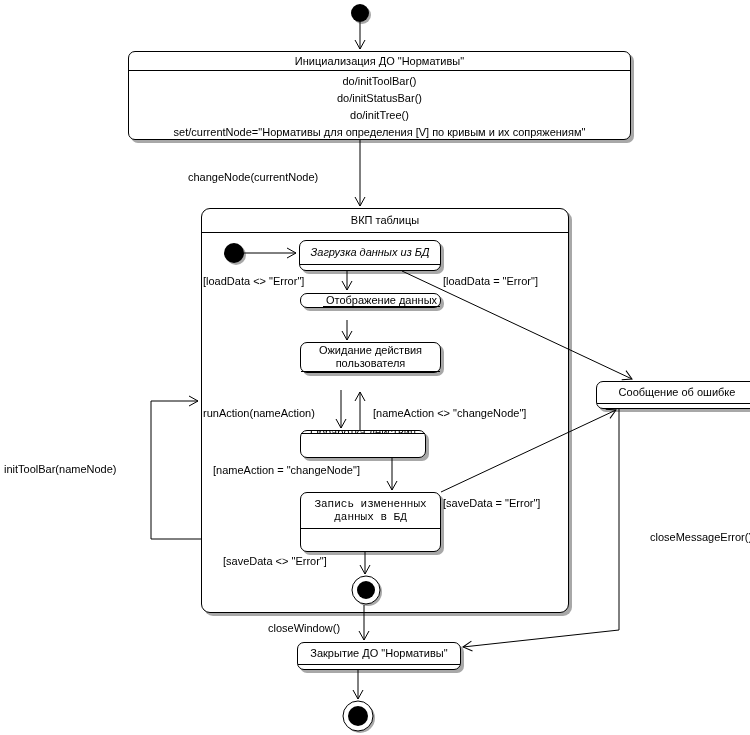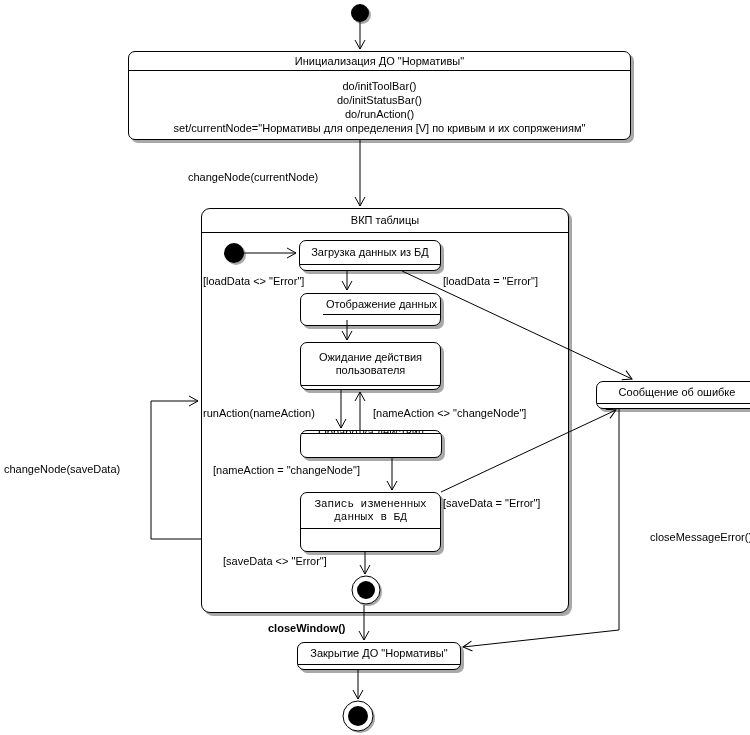--- a/index.html
+++ b/index.html
@@ -3,64 +3,64 @@
 <meta charset="utf-8">
 <style>
   html,body{margin:0;padding:0;background:#fff;}
   .canvas{position:relative;width:750px;height:735px;background:#ffffff;
           font-family:"Liberation Sans", sans-serif;font-size:11px;color:#000;overflow:hidden;}
   .state{position:absolute;background:#fff;border:1px solid #000;border-radius:7px;
          box-shadow:3px 3px 0 #a8a8a8;box-sizing:border-box;display:flex;flex-direction:column;}
   .state .sname{display:flex;align-items:center;justify-content:center;border-bottom:1px solid #000;
                 white-space:pre-line;text-align:center;line-height:13px;overflow:hidden;}
   .state .scomp{flex:1;}
-  .state.init .sbody{flex:1;display:flex;flex-direction:column;justify-content:center;padding-top:3px;}
+  .state.init .sbody{flex:1;display:flex;flex-direction:column;justify-content:space-between;padding-top:3px;}
   .state.init .aline{text-align:center;line-height:14px;white-space:nowrap;}
   .composite{border-radius:9px;gap:44px;}
   .lbl{position:absolute;white-space:nowrap;line-height:14px;}
   .svg-layer{position:absolute;left:0;top:0;pointer-events:none;}
   .cn{stroke:#000;stroke-width:1;fill:none;}
 </style>
 </head>
 <body>
 
 <div class="canvas">
 
   <div class="state init" style="left:128px;top:51px;width:503px;height:89px;">
     <div class="sname" style="height:18px;">Инициализация ДО "Нормативы"</div>
     <div class="sbody">
       <div class="aline">do/initToolBar()</div>
       <div class="aline">do/initStatusBar()</div>
-      <div class="aline">do/runAction()</div>
+      <div class="aline">do/initTree()</div>
       <div class="aline">set/currentNode="Нормативы для определения [V] по кривым и их сопряжениям"</div>
     </div>
   </div>
 
   <div class="state composite" style="left:201px;top:208px;width:368px;height:405px;">
     <div class="sname" style="height:23px;">ВКП таблицы</div>
     <div class="scomp"></div>
   </div>
 
   <div class="state" style="left:299px;top:240px;width:142px;height:31px;">
-    <div class="sname" style="height:23px;">Загрузка данных из БД</div>
+    <div class="sname" style="height:23px;font-style:italic;">Загрузка данных из БД</div>
     <div class="scomp"></div>
   </div>
 
-  <div class="state" style="left:300px;top:293px;width:141px;height:33px;padding-left:22px;">
+  <div class="state" style="left:300px;top:293px;width:141px;height:15px;padding-left:22px;">
     <div class="sname" style="height:20px;">Отображение данных</div>
     <div class="scomp"></div>
   </div>
 
-  <div class="state" style="left:300px;top:342px;width:141px;height:48px;">
+  <div class="state" style="left:300px;top:342px;width:141px;height:31px;">
     <div class="sname" style="height:42px;">Ожидание действия
 пользователя</div>
     <div class="scomp"></div>
   </div>
 
-  <div class="state" style="left:300px;top:430px;width:142px;height:28px;gap:23px;">
+  <div class="state" style="left:300px;top:430px;width:126px;height:28px;gap:23px;">
     <div class="sname" style="height:21px;">Обработка действия</div>
     <div class="scomp"></div>
   </div>
 
   <div class="state" style="left:300px;top:492px;width:141px;height:60px;font-family:Liberation Mono, monospace;">
     <div class="sname" style="height:35px;">Запись измененных
 данных в БД</div>
     <div class="scomp"></div>
   </div>
 
@@ -75,22 +75,22 @@
   </div>
 
   <div class="lbl" style="left:188px;top:170px;">changeNode(currentNode)</div>
   <div class="lbl" style="left:203px;top:274px;">[loadData &lt;&gt; "Error"]</div>
   <div class="lbl" style="left:443px;top:274px;">[loadData = "Error"]</div>
   <div class="lbl" style="left:203px;top:406px;">runAction(nameAction)</div>
   <div class="lbl" style="left:373px;top:406px;">[nameAction &lt;&gt; "changeNode"]</div>
   <div class="lbl" style="left:213px;top:463px;">[nameAction = "changeNode"]</div>
   <div class="lbl" style="left:443px;top:496px;">[saveData = "Error"]</div>
   <div class="lbl" style="left:223px;top:554px;">[saveData &lt;&gt; "Error"]</div>
-  <div class="lbl" style="left:4px;top:462px;">changeNode(saveData)</div>
-  <div class="lbl" style="left:268px;top:621px;font-weight:bold;">closeWindow()</div>
+  <div class="lbl" style="left:4px;top:462px;">initToolBar(nameNode)</div>
+  <div class="lbl" style="left:268px;top:621px;">closeWindow()</div>
   <div class="lbl" style="left:630px;top:530px;margin-left:20px;">closeMessageError()</div>
 
   <svg class="svg-layer" width="750" height="735" viewBox="0 0 750 735">
     <defs>
       <marker id="arr" markerUnits="userSpaceOnUse" markerWidth="12" markerHeight="12" refX="11" refY="6" orient="auto">
         <path d="M2,1 L11,6 L2,11" fill="none" stroke="#000" stroke-width="1"></path>
       </marker>
     </defs>
 
     <circle cx="362" cy="15" r="9" fill="#a8a8a8"></circle>

